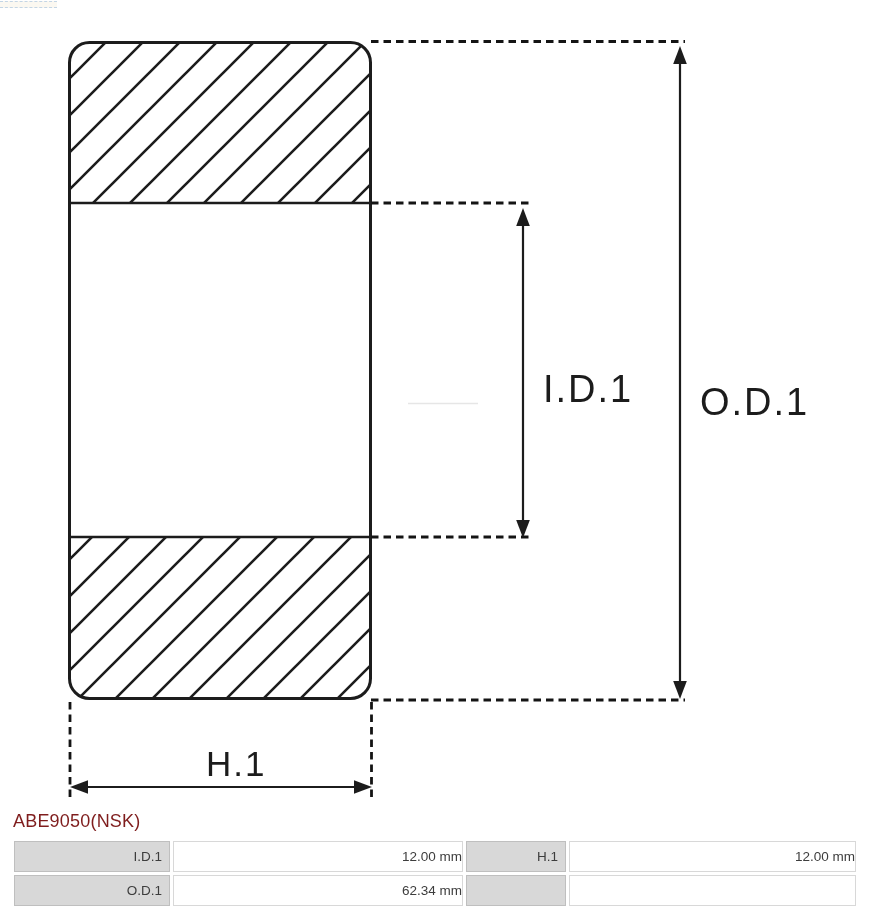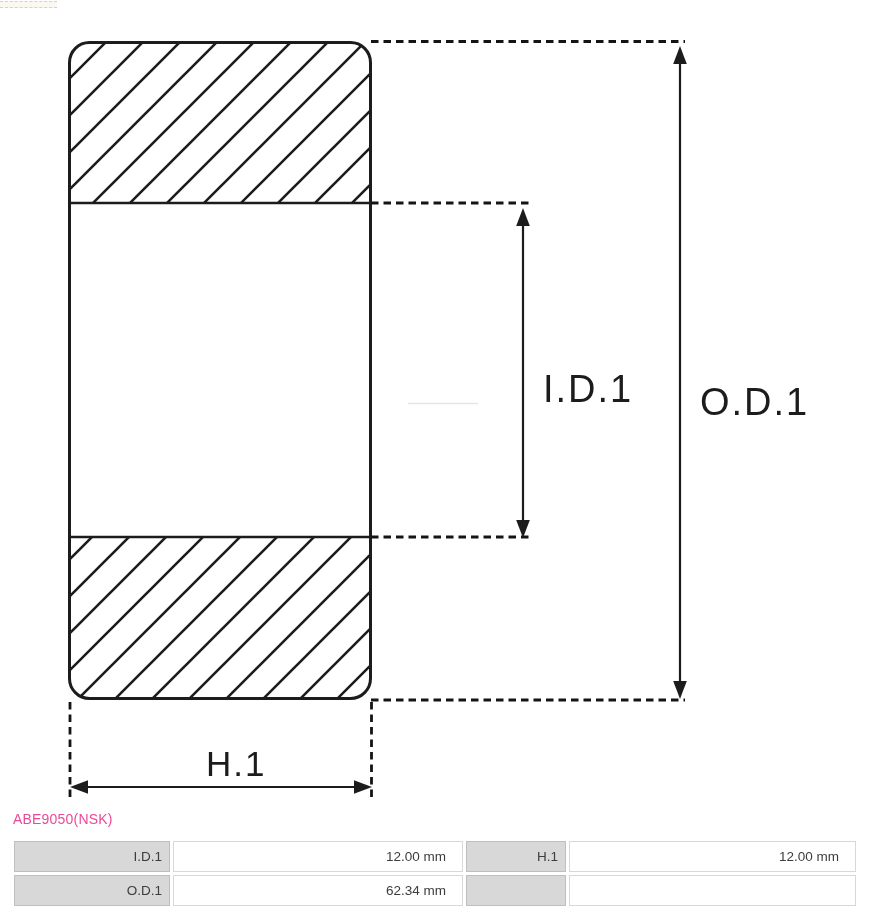--- a/index.html
+++ b/index.html
@@ -25,43 +25,43 @@
   .dim-label {
     font-family: "Liberation Sans", sans-serif;
     font-size: 38px;
     letter-spacing: 2px;
     fill: #1c1c1c;
   }
   .dim-label-h { font-size: 35px; }
   .part-number {
     position: absolute;
     left: 13px; top: 811px;
-    font-size: 14px;
+    font-size: 18px;
     font-weight: 400;
-    color: #ec4899;
+    color: #7f1d1d;
     letter-spacing: 0.2px;
     text-decoration: none;
     cursor: pointer;
   }
   .spec-table {
     position: absolute;
     left: 14px; top: 841px;
     width: 842px;
     display: grid;
     grid-template-columns: 156px 290px 100px 287px;
     grid-auto-rows: 31px;
     gap: 3px;
     font-size: 13.5px;
     color: #3d3d3d;
   }
   .spec-cell {
     display: flex;
     align-items: center;
     justify-content: flex-end;
-    padding-right: 16px;
+    padding-right: 0;
     overflow: hidden;
     white-space: nowrap;
   }
   .spec-cell.label {
     background: #d8d8d8;
     border: 1px solid #bfbfbf;
     padding-right: 7px;
   }
   .spec-cell.value {
     background: #ffffff;

